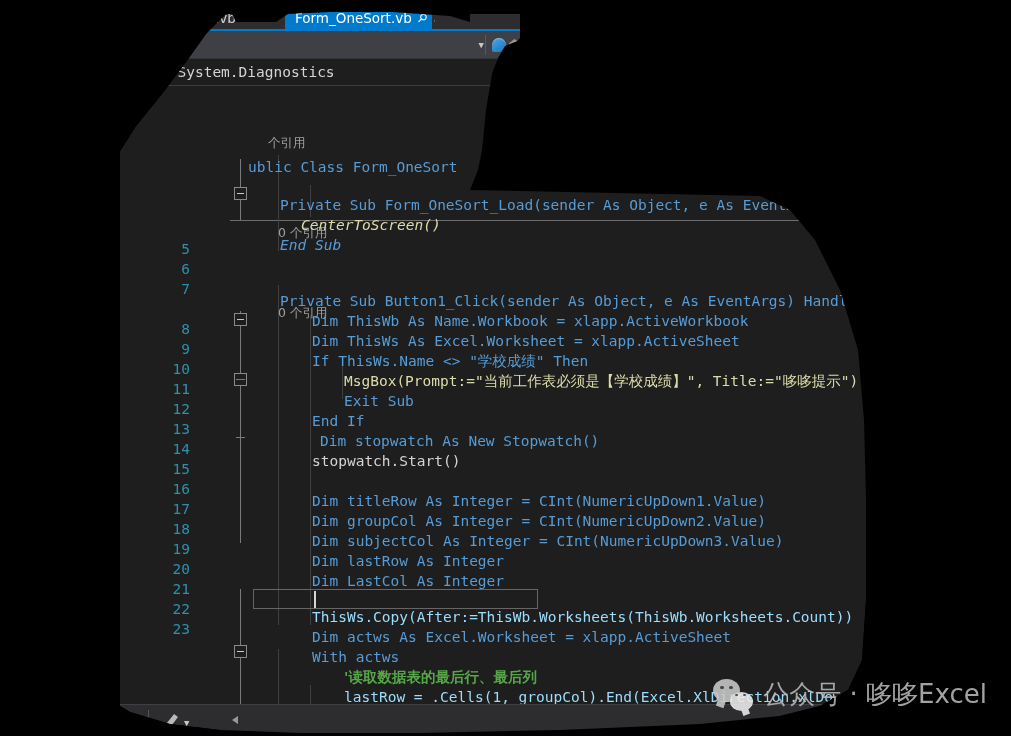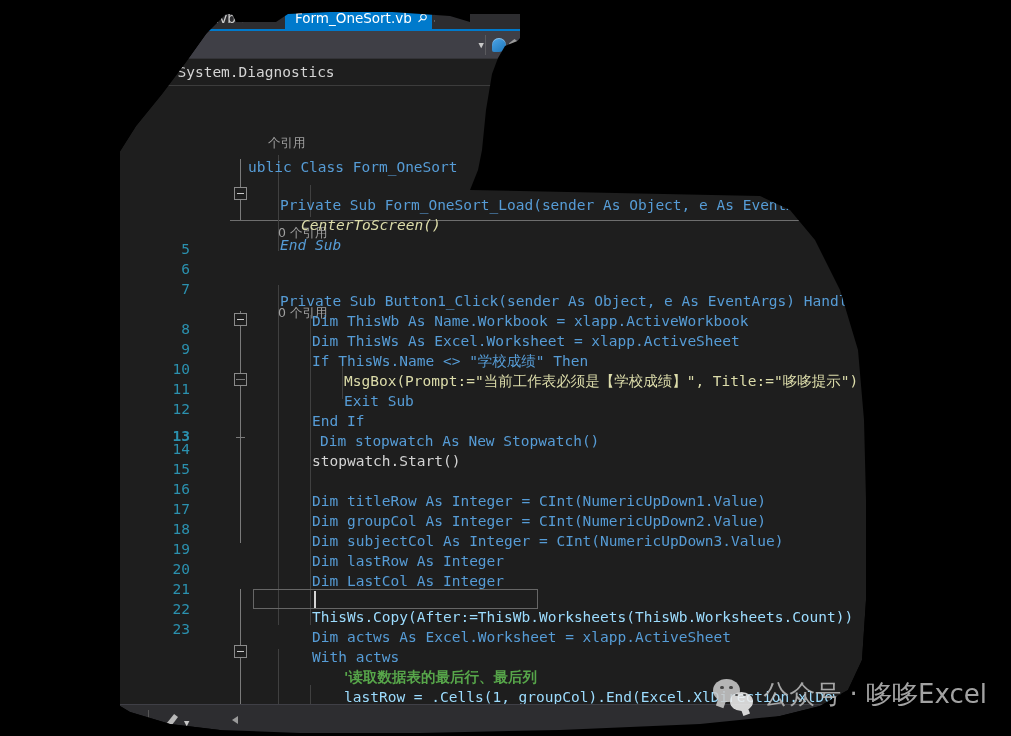--- a/index.html
+++ b/index.html
@@ -229,21 +229,21 @@
 
       <div class="gutter">
         <div class="lnum" style="top:150px;">5</div>
         <div class="lnum" style="top:170px;">6</div>
         <div class="lnum" style="top:190px;">7</div>
         <div class="lnum" style="top:230px;">8</div>
         <div class="lnum" style="top:250px;">9</div>
         <div class="lnum" style="top:270px;">10</div>
         <div class="lnum" style="top:290px;">11</div>
         <div class="lnum" style="top:310px;">12</div>
-        <div class="lnum" style="top:337px;font-weight:bold;">13</div>
+        <div class="lnum" style="top:330px;">13</div>
         <div class="lnum" style="top:350px;">14</div>
         <div class="lnum" style="top:370px;">15</div>
         <div class="lnum" style="top:390px;">16</div>
         <div class="lnum" style="top:410px;">17</div>
         <div class="lnum" style="top:430px;">18</div>
         <div class="lnum" style="top:450px;">19</div>
         <div class="lnum" style="top:470px;">20</div>
         <div class="lnum" style="top:490px;">21</div>
         <div class="lnum" style="top:510px;">22</div>
         <div class="lnum" style="top:530px;">23</div>

